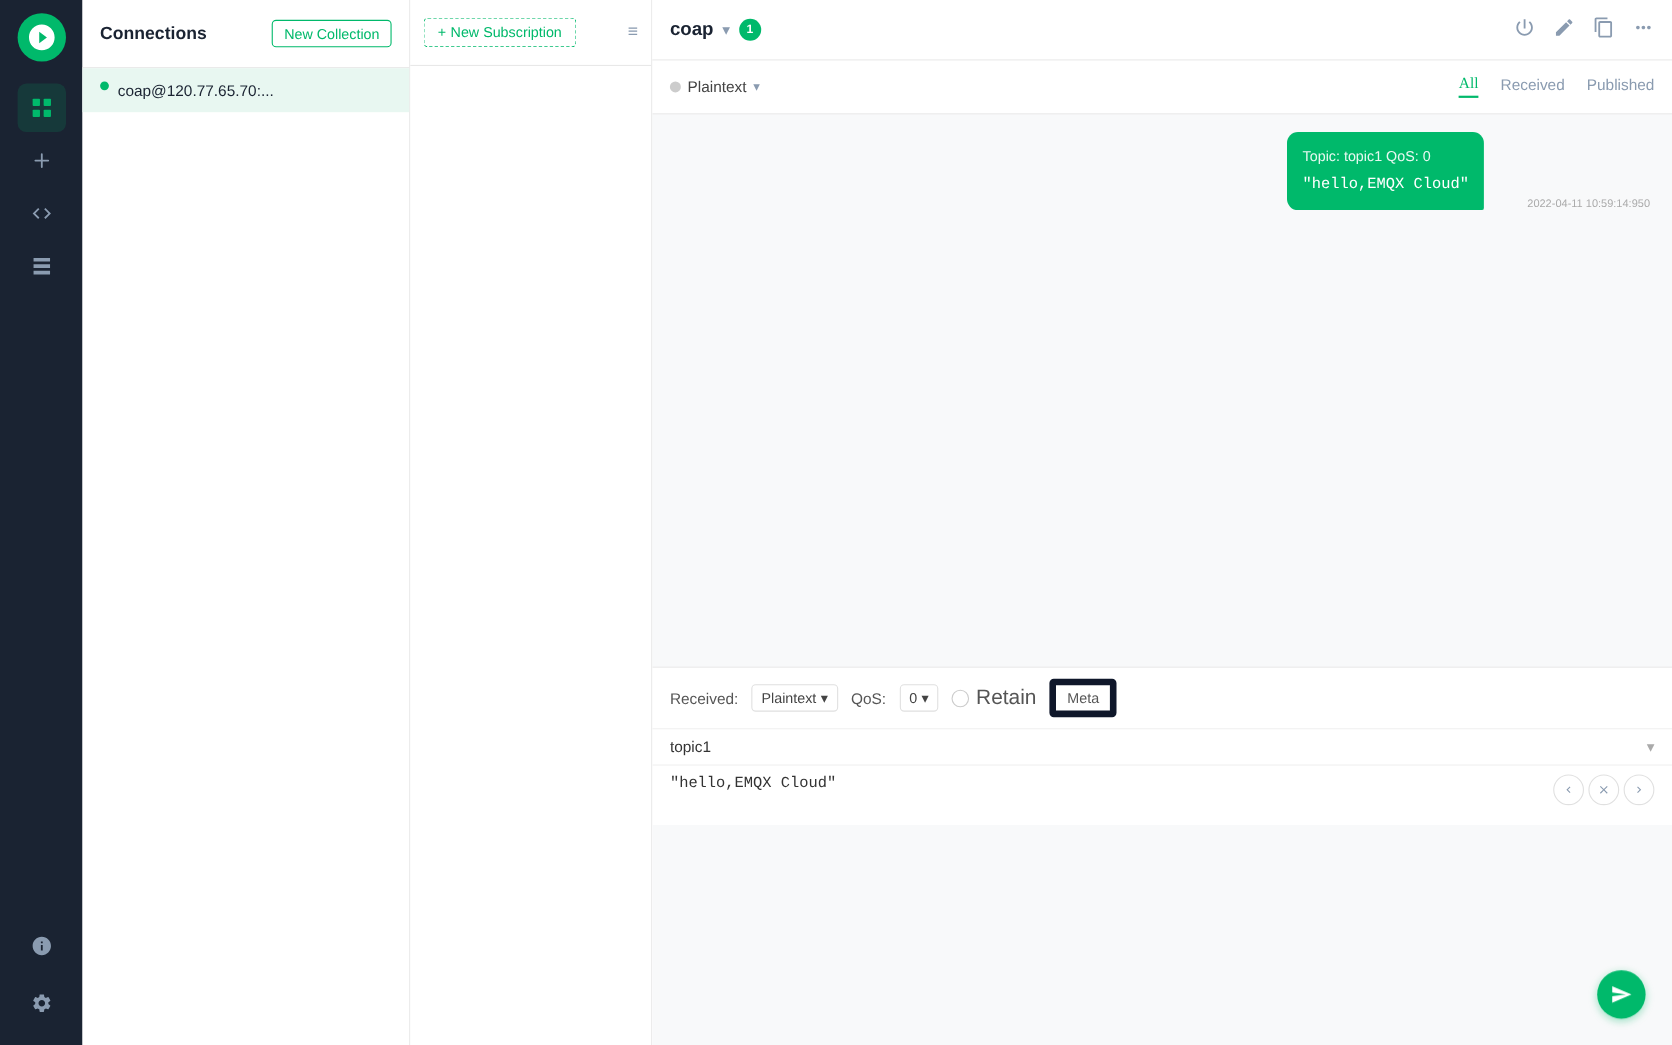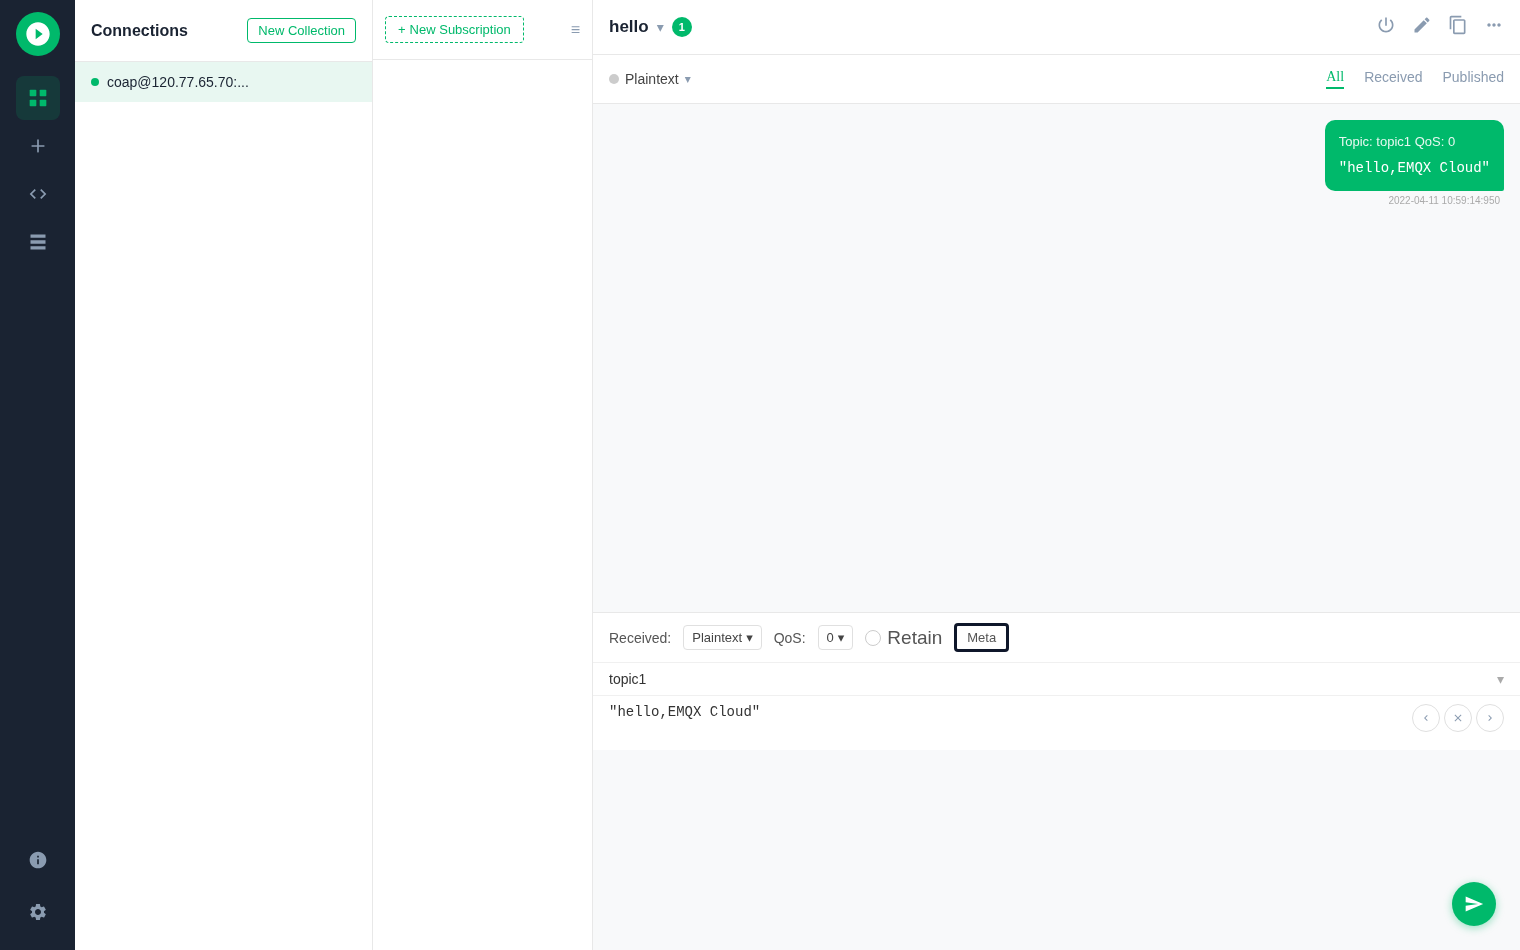--- a/index.html
+++ b/index.html
@@ -70,21 +70,20 @@
       border: 1px solid #00b96b;
       color: #00b96b;
       background: transparent;
       border-radius: 4px;
       padding: 4px 10px;
       font-size: 13px;
       cursor: pointer;
     }
     .connection-item {
       display: flex;
-      align-items: center;
       padding: 12px 16px;
       cursor: pointer;
       background: #e8f7f1;
     }
     .connection-dot {
       width: 8px;
       height: 8px;
       border-radius: 50%;
       background: #00b96b;
       margin-right: 8px;
@@ -243,21 +242,20 @@
       overflow-y: auto;
       padding: 16px;
       display: flex;
       flex-direction: column;
       align-items: flex-end;
       gap: 8px;
     }
 
     .message-bubble-wrapper {
       display: flex;
-      flex-direction: column;
       align-items: flex-end;
       max-width: 400px;
     }
     .message-bubble {
       background: #00b96b;
       color: white;
       border-radius: 10px 10px 2px 10px;
       padding: 12px 14px;
       font-size: 14px;
       line-height: 1.5;
@@ -335,21 +333,21 @@
       border: 1px solid #ccc;
       border-radius: 50%;
       cursor: pointer;
       background: #fff;
     }
     .retain-label {
       font-size: 19px;
       color: #555;
     }
     .meta-btn {
-      border: 3px solid #0f172a;
+      border: 6px solid #0f172a;
       background: #fff;
       border-radius: 4px;
       padding: 4px 10px;
       font-size: 13px;
       color: #555;
       cursor: pointer;
     }
 
     .publish-topic-row {
       display: flex;
@@ -493,21 +491,21 @@
       <span>New Subscription</span>
     </button>
     <span class="sub-filter-icon">≡</span>
   </div>
 </div>
 
 <div class="main-area">
 
   <div class="topbar">
     <div class="topbar-left">
-      <span class="topbar-name">hello</span>
+      <span class="topbar-name">coap</span>
       <span class="chevron-icon">▾</span>
       <span class="badge">1</span>
     </div>
     <div class="topbar-right">
       <span class="topbar-icon">
         <svg width="20" height="20" viewBox="0 0 24 24" fill="#8a9bb0">
           <path d="M13 3h-2v10h2V3zm4.83 2.17l-1.42 1.42C17.99 7.86 19 9.81 19 12c0 3.87-3.13 7-7 7s-7-3.13-7-7c0-2.19 1.01-4.14 2.58-5.42L6.17 5.17C4.23 6.82 3 9.26 3 12c0 4.97 4.03 9 9 9s9-4.03 9-9c0-2.74-1.23-5.18-3.17-6.83z"></path>
         </svg>
       </span>
       <span class="topbar-icon">

